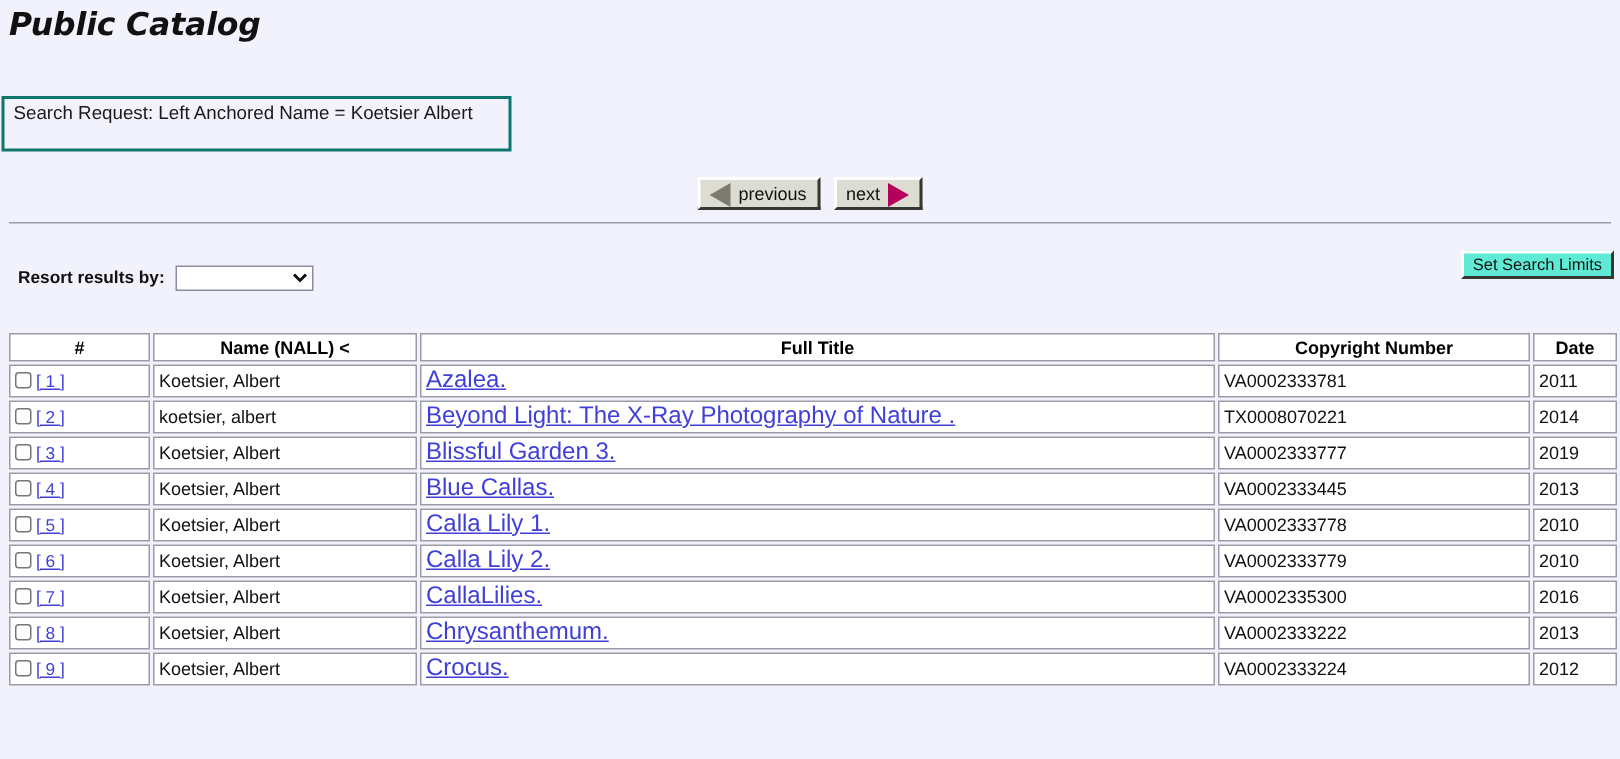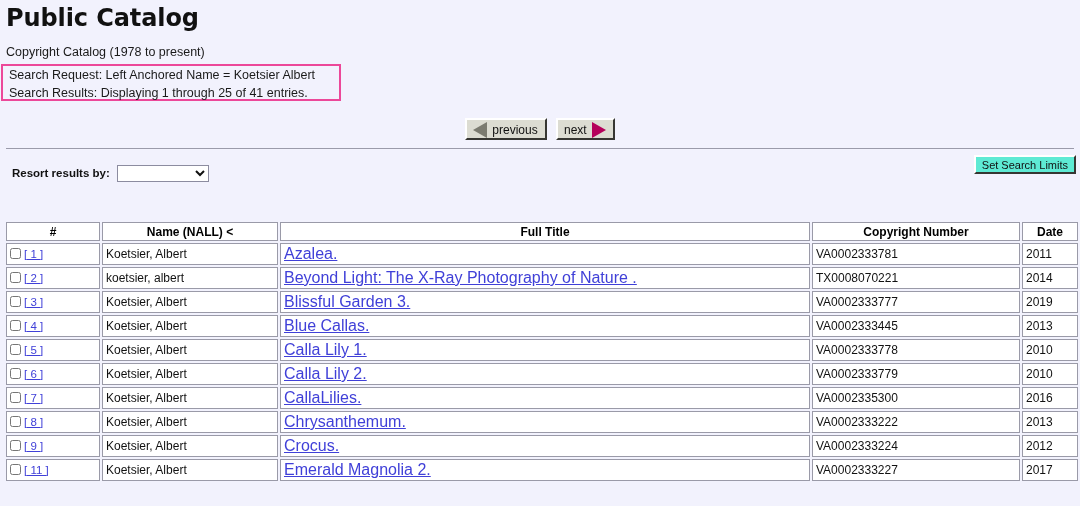--- a/index.html
+++ b/index.html
@@ -17,42 +17,43 @@
     overflow: hidden;
     position: relative;
   }
 
   .page {
     padding: 0;
     position: relative;
   }
 
   h1.page-title {
-    font-size: 24px;
+    font-size: 21px;
     font-weight: bold;
     margin: 4px 0 0 6px;
     padding: 0;
     letter-spacing: -0.1px;
     color: #111;
     font-family: "DejaVu Sans", sans-serif;
+    font-style: italic;
   }
 
   .catalog-line {
     margin: 13px 0 0 6px;
     font-size: 12.5px;
     color: #1a1a1a;
   }
 
   .search-box {
     position: absolute;
     left: 1px;
     top: 60px;
     width: 340px;
     height: 37px;
-    border: 2px solid #ec4899;
+    border: 2px solid #0f766e;
     box-sizing: border-box;
   }
   .search-line {
     margin: 0 0 0 6px;
     font-size: 12.5px;
     line-height: 17.5px;
     color: #1a1a1a;
     white-space: nowrap;
   }
   .search-line.first { padding-top: 1px; }
@@ -109,21 +110,21 @@
     top: 144px;
     width: 1068px;
     margin: 0;
     border: 0;
     border-top: 1px solid #9b9baa;
     height: 1px;
   }
 
   .controls {
     position: absolute;
-    top: 150px;
+    top: 162px;
     left: 0;
     width: 1080px;
     height: 30px;
   }
   .resort {
     position: absolute;
     left: 12px;
     top: 11px;
     font-size: 11.5px;
     font-weight: bold;
@@ -209,25 +210,23 @@
   a.idx { font-size: 11.5px; }
   a.title-link { font-size: 16px; }
 </style>
 </head>
 <body>
 
 <div class="page">
 
   <h1 class="page-title">Public Catalog</h1>
 
-  <div class="catalog-line">Copyright Catalog (1978 to present)</div>
 
   <div class="search-box">
     <div class="search-line first">Search Request: Left Anchored Name = Koetsier Albert</div>
-    <div class="search-line">Search Results: Displaying 1 through 25 of 41 entries.</div>
   </div>
 
   <div class="nav-wrap">
     <button class="navbtn">
       <span class="tri tri-left"></span><span class="lbl">previous</span>
     </button>
     <button class="navbtn">
       <span class="lbl">next</span><span class="tri tri-right"></span>
     </button>
   </div>
@@ -318,23 +317,16 @@
           <td>VA0002333222</td>
           <td>2013</td>
         </tr>
         <tr>
           <td class="num-cell"><input type="checkbox" class="rowcheck" style=""><a class="idx" href="#">[ 9 ]</a></td>
           <td>Koetsier, Albert</td>
           <td><a class="title-link" href="#">Crocus.</a></td>
           <td>VA0002333224</td>
           <td>2012</td>
         </tr>
-        <tr>
-          <td class="num-cell"><input type="checkbox" class="rowcheck" style=""><a class="idx" href="#">[ 11 ]</a></td>
-          <td>Koetsier, Albert</td>
-          <td><a class="title-link" href="#">Emerald Magnolia 2.</a></td>
-          <td>VA0002333227</td>
-          <td>2017</td>
-        </tr>
       </tbody>
   </table>
 
 </div>
 
 </body></html>

